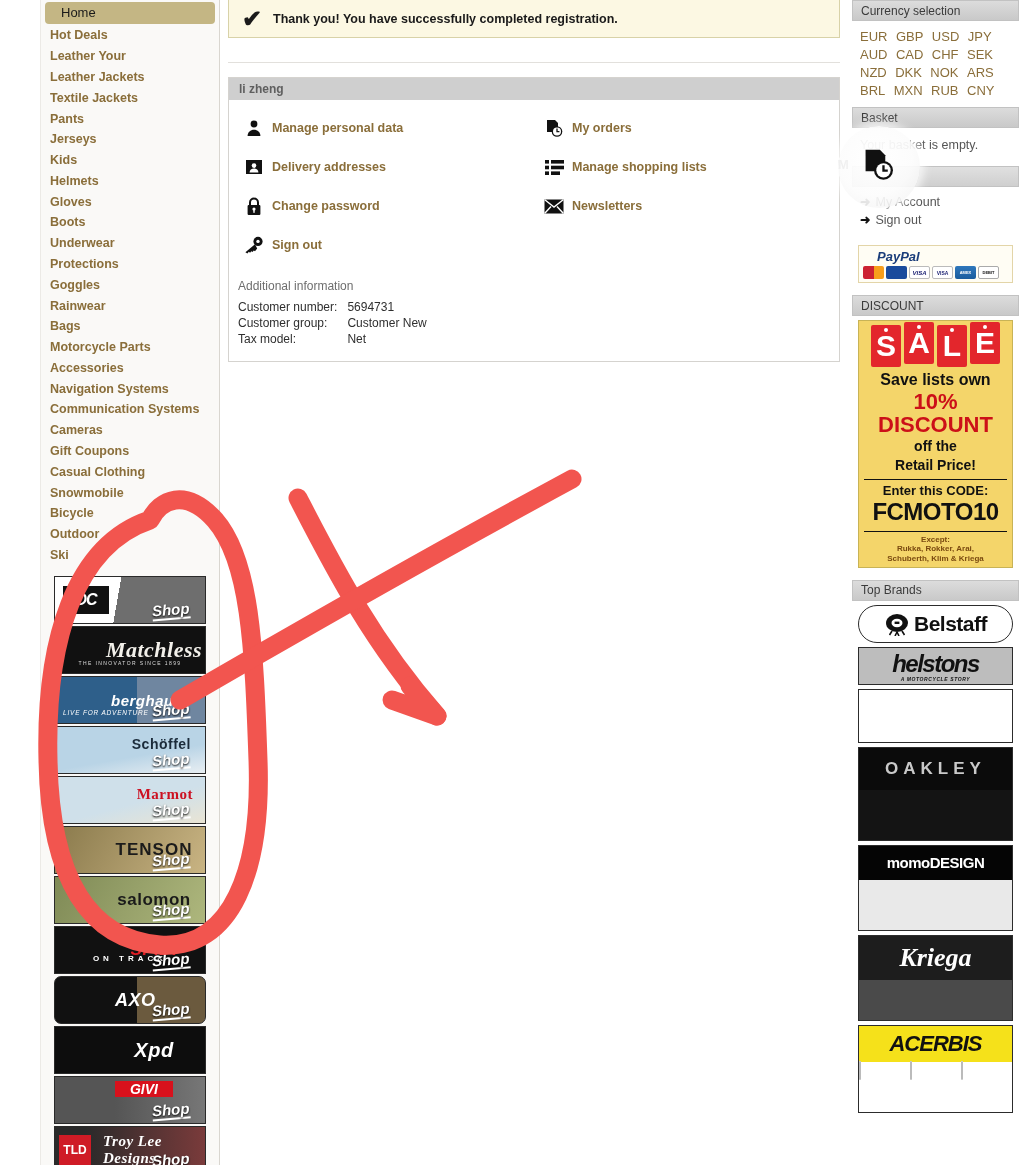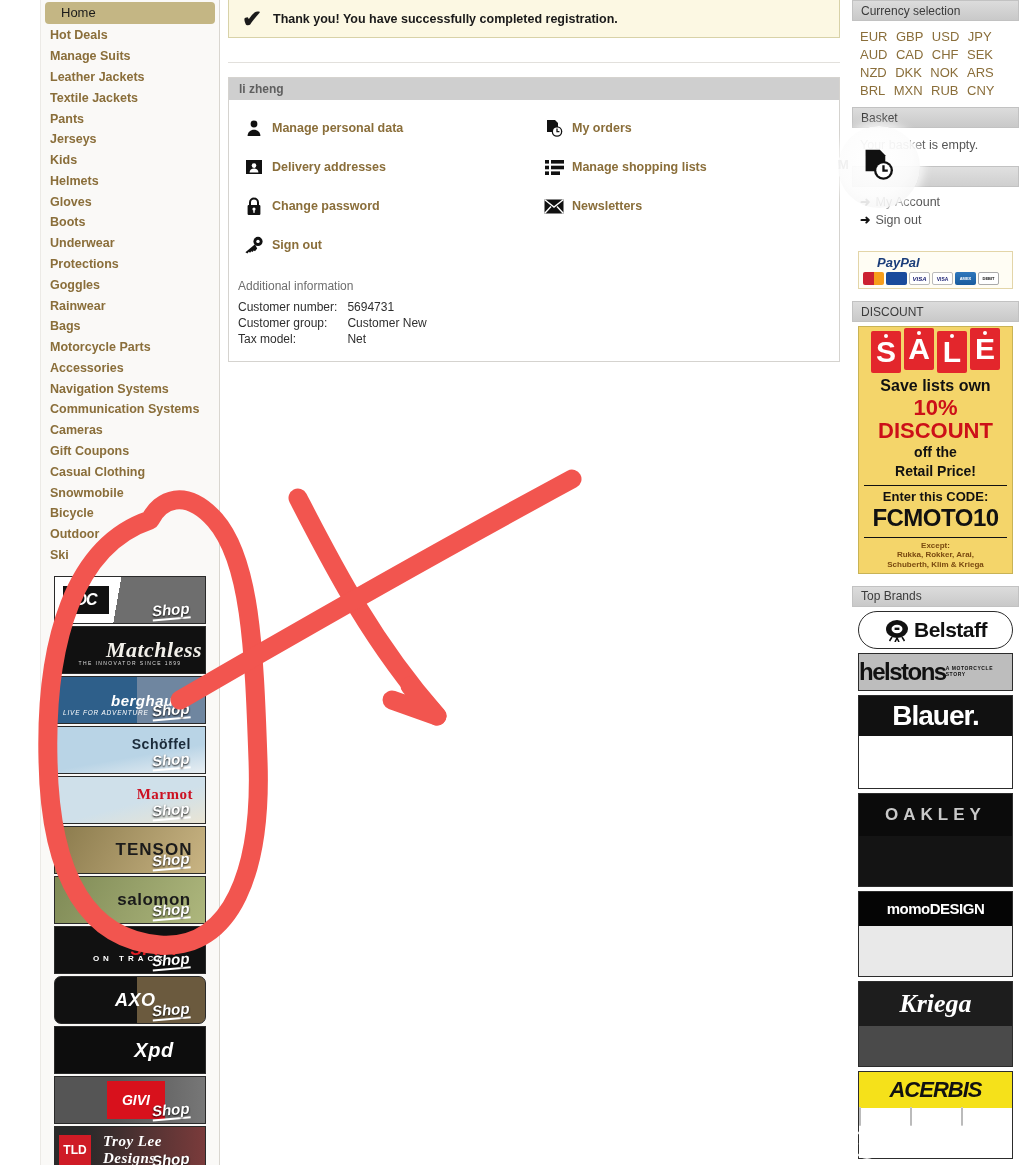--- a/index.html
+++ b/index.html
@@ -86,21 +86,21 @@
   .b-salo .lbl { color:#1a1a1a; font-size:17px; }
   .b-spidi{ background:#111; }
   .b-spidi .lbl { color:#e01b22; font-size:17px; font-style:italic; }
   .b-spidi .sub { position:absolute; left:0; right:0; bottom:10px; text-align:center; color:#fff;
                   font-size:8px; letter-spacing:4px; font-weight:bold;}
   .b-axo  { background: linear-gradient(90deg,#111 0 55%, #6b5a3e 55% 100%); border-radius: 7px; }
   .b-axo .lbl { color:#fff; font-size:18px; justify-content:flex-start; padding-left:12px; font-style:italic;}
   .b-xpd  { background:#0d0d0d; }
   .b-xpd .lbl { color:#fff; font-size:20px; font-style:italic; }
   .b-givi { background: linear-gradient(90deg,#555 0 40%, #777 100%); }
-  .b-givi .gbox { position:absolute; left:52px; top:4px; width:58px; height:38px; background:#d8111c; color:#fff;
+  .b-givi .gbox { position:absolute; left:60px; top:4px; width:58px; height:16px; background:#d8111c; color:#fff;
                   display:flex; align-items:center; justify-content:center; font-weight:bold; font-size:14px; font-style:italic;}
   .b-tld  { background: linear-gradient(90deg,#2a2a2a 0 20%, #7a3b3b 100%); }
   .b-tld .lbl { color:#fff; font-family:"Liberation Serif", serif; font-style:italic; font-size:15px; }
   .b-tld .tbox{ position:absolute; left:4px; top:8px; width:32px; height:30px; background:#cf1b26; color:#fff;
                 display:flex; align-items:center; justify-content:center; font-weight:bold; font-size:12px;}
 
   
   .main {
     position: absolute; left: 228px; top: 0; width: 612px; height: 1165px;
     background: #ffffff;
@@ -158,21 +158,21 @@
   .cur-body { padding: 6px 6px 8px 8px; }
   .cur-body .c {
     font-size: 13px; color:#8a6e3a; display:inline-block; margin-right:4px; line-height:17px;
     cursor:pointer;
   }
   .basket-body { padding: 10px 8px 14px 8px; font-size: 12.5px; color:#555; }
   .acct-links { padding: 6px 8px 10px 8px; }
   .acct-links div { font-size: 12.5px; color: #555; line-height: 18px; cursor:pointer; }
   .acct-links .arw { color:#111; font-weight:bold; margin-right: 5px; }
   .paypal {
-    margin: 12px 6px 0 6px; border: 1px solid #e3d5a8; background:#fffdf4;
+    margin: 6px 6px 0 6px; border: 1px solid #e3d5a8; background:#fffdf4;
     padding: 3px 4px;
   }
   .paypal .pp { font-weight:bold; font-style:italic; font-size:13px; color:#1b3d7a; padding-left:14px;}
   .cardrow { display:flex; gap:2px; align-items:center; margin-top:2px; }
   .card { width:21px; height:13px; border-radius:2px; font-size:5px; color:#fff;
           display:flex; align-items:center; justify-content:center; font-weight:bold;}
   .c-mc { background:linear-gradient(90deg,#cc2131 50%,#f79e1b 50%); }
   .c-ma { background:#1a4b9c; }
   .c-vi { background:#fff; color:#1a1f71; border:1px solid #bbb; font-size:6px; font-style:italic;}
   .c-ve { background:#fff; color:#1a1f71; border:1px solid #bbb; font-size:5px;}
@@ -207,21 +207,21 @@
     margin: 4px 6px 0 6px; border: 1px solid #2c2c2c; overflow:hidden; cursor:pointer;
   }
   .bc-label { height: 36px; display:flex; align-items:center; justify-content:center;
               font-weight:bold; }
   .bc-photo { height: 46px; display:flex; }
   .bc-photo .ph { flex:1; }
 
   .bc-belstaff { background:#fff;border-radius:19px; }
   .bc-belstaff .bc-label { color:#111; font-size:21px; letter-spacing:-.5px; }
   .bc-hels { background:#bdbdbd; }
-  .bc-hels .bc-label { color:#111; font-size:24px; letter-spacing:-1.5px; flex-direction:row; }
+  .bc-hels .bc-label { color:#111; font-size:24px; letter-spacing:-1.5px; flex-direction:column;font-style:italic; }
   .bc-hels .sub { font-size:5px; letter-spacing:.6px; margin-top:-2px;}
   .bc-blauer .bc-label { background:#111; color:#fff; font-size:28px; letter-spacing:-1px; height:40px;}
   .bc-blauer .bc-photo { background:#fff; height:52px; }
   .bc-oak .bc-label { background:#0b0b0b; color:#c9c9c9; font-size:17px; letter-spacing:5px; height:42px;}
   .bc-oak .bc-photo { background:#141414; height:50px; }
   .bc-momo .bc-label { background:#050505; color:#fff; font-size:15px; letter-spacing:-.5px; height:34px;}
   .bc-momo .bc-photo { background:#e9e9e9; height:50px; }
   .bc-acer .bc-label { background:#f5e11a; color:#111; font-size:22px; letter-spacing:-1px; height:36px;
                        font-style:italic;}
   .bc-acer .bc-photo { background:#fff; height:50px; }
@@ -264,21 +264,21 @@
 </style>
 </head>
 <body>
 
 <div class="page">
 
   <div class="leftcol">
     <ul class="nav-list">
       <li class="nav-item active">Home</li>
       <li class="nav-item">Hot Deals</li>
-      <li class="nav-item">Manage Suits</li>
+      <li class="nav-item">Leather Your</li>
       <li class="nav-item">Leather Jackets</li>
       <li class="nav-item">Textile Jackets</li>
       <li class="nav-item">Pants</li>
       <li class="nav-item">Jerseys</li>
       <li class="nav-item">Kids</li>
       <li class="nav-item">Helmets</li>
       <li class="nav-item">Gloves</li>
       <li class="nav-item">Boots</li>
       <li class="nav-item">Underwear</li>
       <li class="nav-item">Protections</li>
@@ -555,21 +555,20 @@
     </div>
 
     <div class="brandcard bc-hels">
       <div class="bc-label">
         <span>helstons</span>
         <span class="sub">A MOTORCYCLE STORY</span>
       </div>
     </div>
 
     <div class="brandcard bc-blauer">
-      <div class="bc-label">Blauer.</div>
       <div class="bc-photo">
         <span class="ph"><span class="helmet" style="background:linear-gradient(#e8e8e8,#2f5fa8);width:64%;"></span></span>
         <span class="ph"><span class="helmet" style="background:linear-gradient(#e04a20,#2f5fa8);width:64%;"></span></span>
       </div>
     </div>
 
     <div class="brandcard bc-oak">
       <div class="bc-label">
         <span>OAKLEY</span>
       </div>

